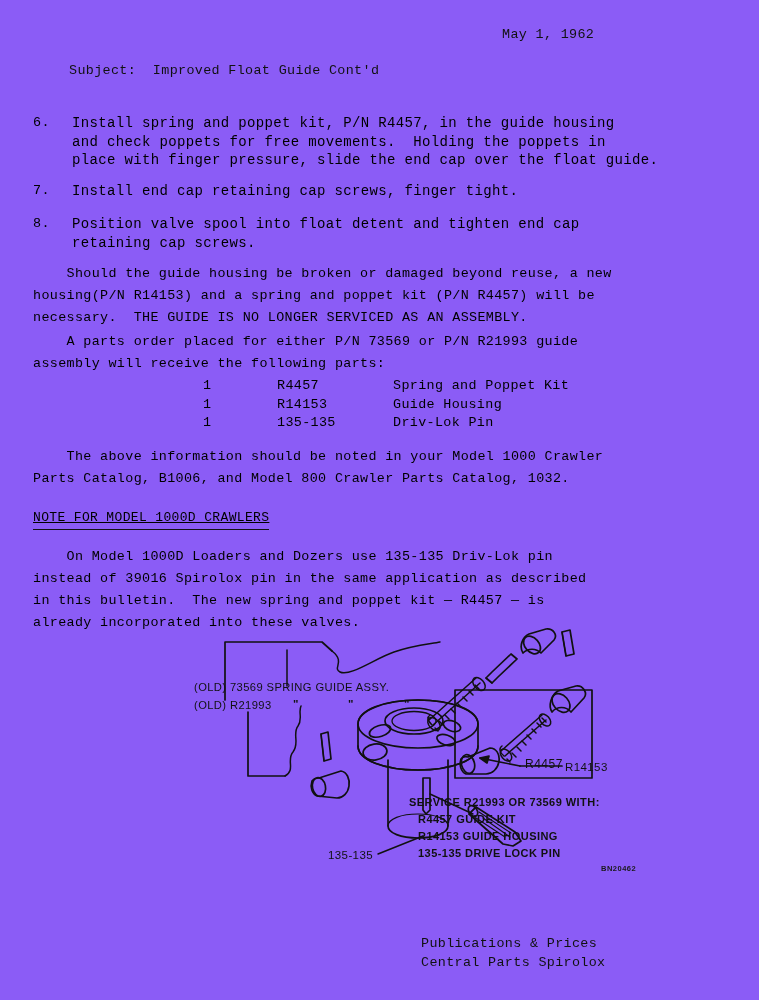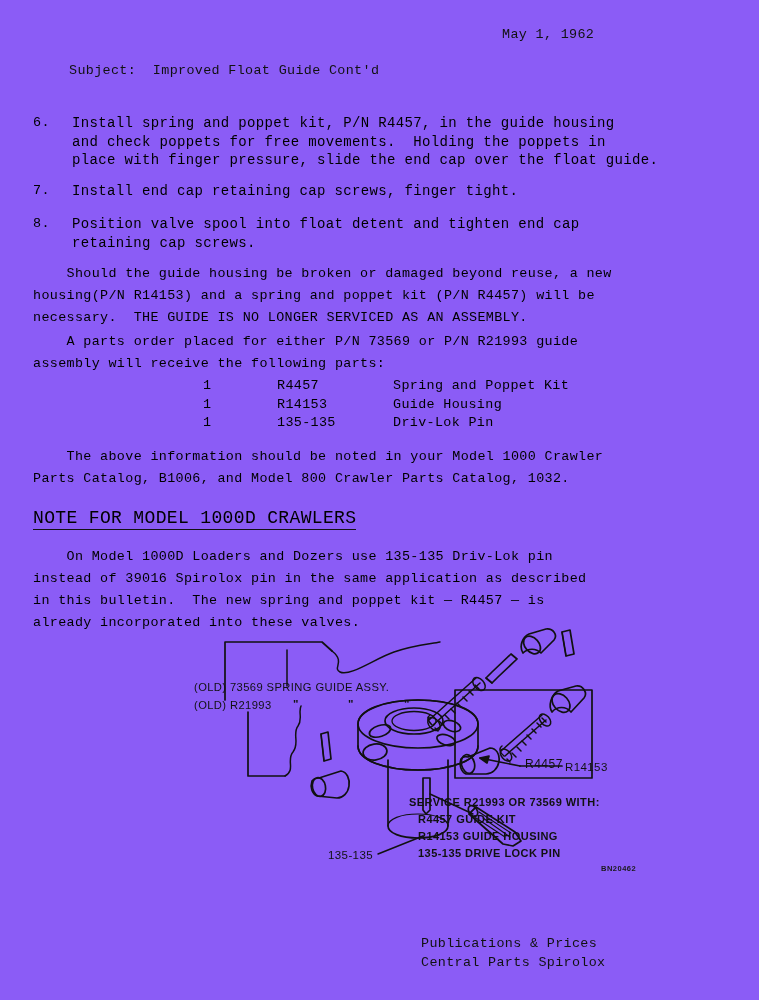--- a/index.html
+++ b/index.html
@@ -97,27 +97,28 @@
   }
   .col-qty   { width: 74px; }
   .col-pn    { width: 116px; }
   .col-desc  { width: auto; }
 
   .note-heading {
     position: absolute;
     left: 33px;
     top: 509px;
     font-family: "Liberation Mono", "DejaVu Sans Mono", monospace;
-    font-size: 18px;
+    font-size: 13px;
     line-height: 18.6px;
     letter-spacing: 0.35px;
     white-space: pre;
     border-bottom: 1.4px solid #111111;
     padding-bottom: 1px;
     display: inline-block;
+    text-decoration: underline;
   }
 
   .footer-block {
     position: absolute;
     left: 421px;
     top: 935px;
   }
 
   
   #diagram {

